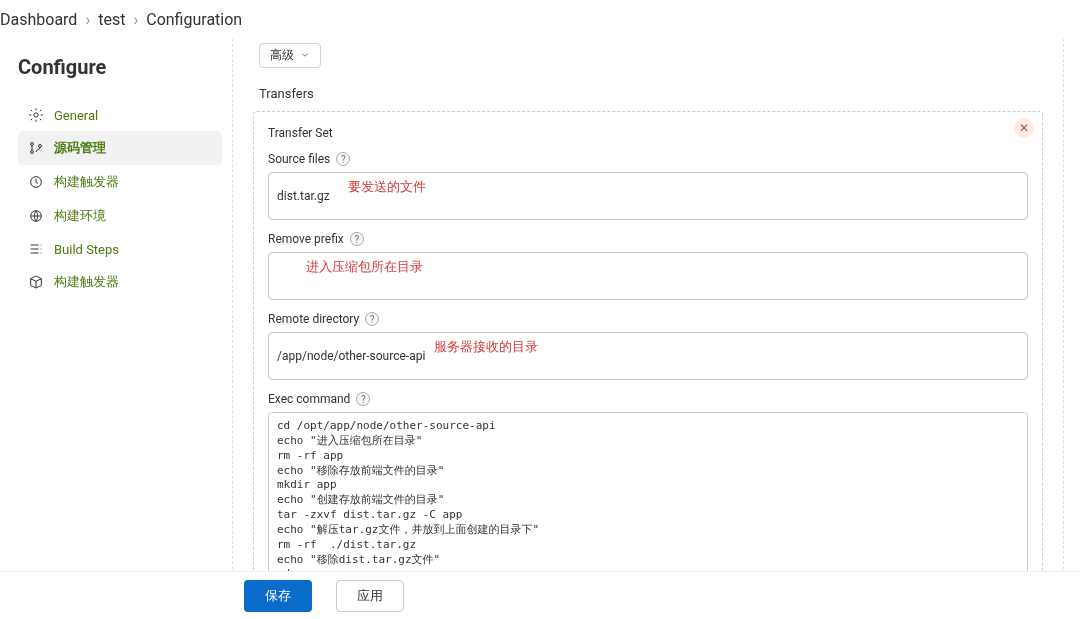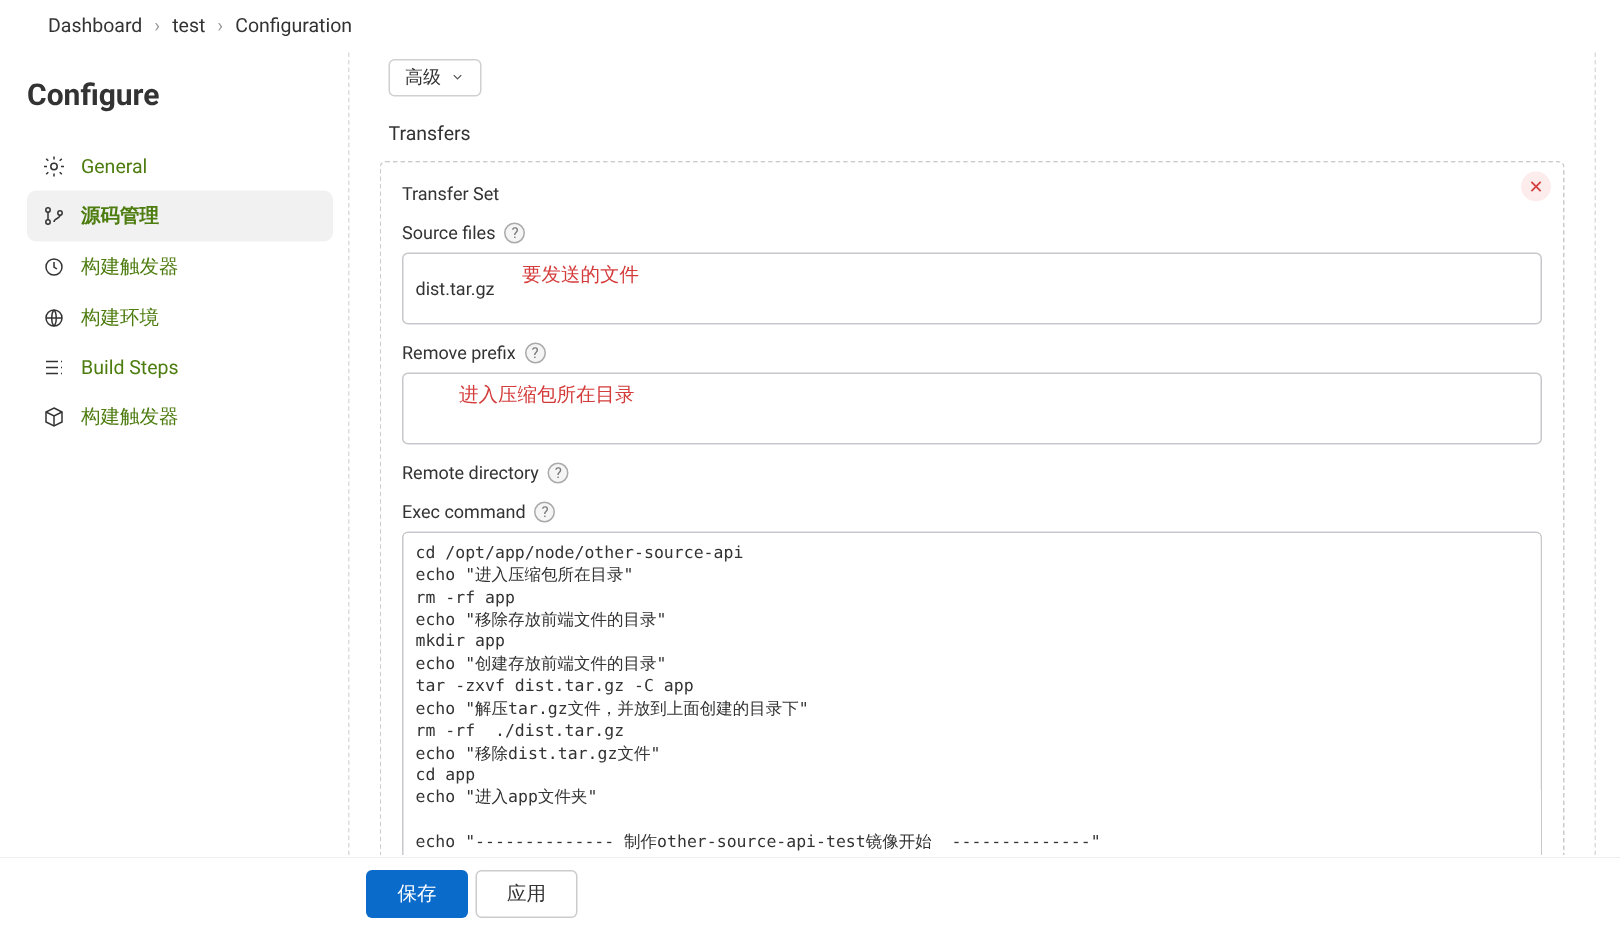--- a/index.html
+++ b/index.html
@@ -1,17 +1,17 @@
 <!DOCTYPE html>
 <html><head>
 <meta charset="utf-8">
 <style>
   * { box-sizing: border-box; margin: 0; padding: 0; }
   body { font-family: -apple-system, BlinkMacSystemFont, "Segoe UI", Roboto, Arial, sans-serif; font-size: 13px; color: #333; background: #fff; width: 1080px; height: 619px; overflow: hidden; }
-  .breadcrumb { display: flex; align-items: flex-end; gap: 8px; padding: 10px 32px; color: #333; font-size: 13px; }
+  .breadcrumb { display: flex; align-items: flex-end; gap: 8px; padding: 10px 0; color: #333; font-size: 16px; }
   .breadcrumb a { color: #333; text-decoration: none; }
   .breadcrumb .sep { color: #999; }
   .layout { display: flex; height: calc(619px - 36px - 48px); }
   .sidebar { width: 232px; padding: 16px 10px 0 18px; }
   .sidebar h1 { font-size: 20px; font-weight: 700; margin-bottom: 20px; }
   .nav-item { display: flex; align-items: center; gap: 10px; padding: 8px 10px; border-radius: 6px; cursor: pointer; color: #4d7c0f; font-size: 13px; }
   .nav-item.active { background: #f1f1f2; font-weight: 600; }
   .nav-item .icon { width: 16px; height: 16px; display: inline-flex; align-items: center; justify-content: center; }
   .icon svg { width: 16px; height: 16px; stroke: #333; fill: none; stroke-width: 1.5; }
   .main { flex: 1; overflow: auto; padding: 0 20px 10px 20px; border-left: 1px dashed #ddd; border-right: 1px dashed #ddd; margin-right: 16px; }
@@ -20,21 +20,21 @@
   .transfer-box { border: 1px dashed #ccc; border-radius: 4px; padding: 14px 14px; position: relative; }
   .ts-label { font-size: 12px; color: #333; margin-bottom: 2px; display: block; }
   .field-label { font-size: 12px; color: #333; margin: 12px 0 6px 0; display: flex; align-items: center; gap: 6px; }
   .field-label:first-of-type { margin-top: 0; }
   .help { display: inline-flex; width: 14px; height: 14px; border: 1px solid #aaa; border-radius: 50%; font-size: 10px; align-items: center; justify-content: center; color: #777; background:#f5f5f5; }
   .text-input { width: 100%; border: 1px solid #c8c8cc; border-radius: 4px; padding: 16px 8px; font-size: 12px; font-family: inherit; color: #333; }
   .overlay-note { position: absolute; color: #d43c3c; font-size: 13px; pointer-events: none; }
   .input-wrap { position: relative; }
   .exec-area { width: 100%; height: 236px; border: 1px solid #c8c8cc; border-radius: 4px; padding: 6px 8px; font-size: 11px; font-family: Menlo, Consolas, monospace; color: #333; resize: none; overflow-y: scroll; white-space: pre; line-height: 1.35; }
   .close-btn { position: absolute; right: 8px; top: 6px; width: 20px; height: 20px; border-radius: 50%; background: #fdecec; color: #d34242; display: flex; align-items: center; justify-content: center; cursor: pointer; font-size: 12px; }
-  .footer { position: fixed; bottom: 0; left: 0; right: 0; height: 48px; background: #fff; border-top: 1px solid #eee; display: flex; align-items: center; gap: 5px; padding-left: 244px; }
+  .footer { position: fixed; bottom: 0; left: 0; right: 0; height: 48px; background: #fff; border-top: 1px solid #eee; display: flex; align-items: center; gap: 24px; padding-left: 244px; }
   .btn { padding: 6px 20px; border-radius: 4px; font-size: 13px; cursor: pointer; border: 1px solid transparent; }
   .btn-primary { background: #0b6bcb; color: #fff; }
   .btn-secondary { background: #fff; color: #333; border-color: #ccc; }
   .chev { width:10px; height:10px; }
 </style>
 </head>
 <body>
 
 <div class="breadcrumb">
   <a href="#">Dashboard</a>
@@ -145,20 +145,24 @@
       </div>
       <div class="input-wrap">
         <input class="text-input" value="" style="">
         <span class="overlay-note" style="left:38px; top:6px;">进入压缩包所在目录</span>
       </div>
 
       <div class="field-label">
         <span>Remote directory</span>
         <span class="help">?</span>
       </div>
+      <div class="input-wrap">
+        <input class="text-input" value="/app/node/other-source-api" style="">
+        <span class="overlay-note" style="left:166px; top:6px;">服务器接收的目录</span>
+      </div>
 
       <div class="field-label">
         <span>Exec command</span>
         <span class="help">?</span>
       </div>
       <textarea class="exec-area" style="">cd /opt/app/node/other-source-api
 echo "进入压缩包所在目录"
 rm -rf app
 echo "移除存放前端文件的目录"
 mkdir app

